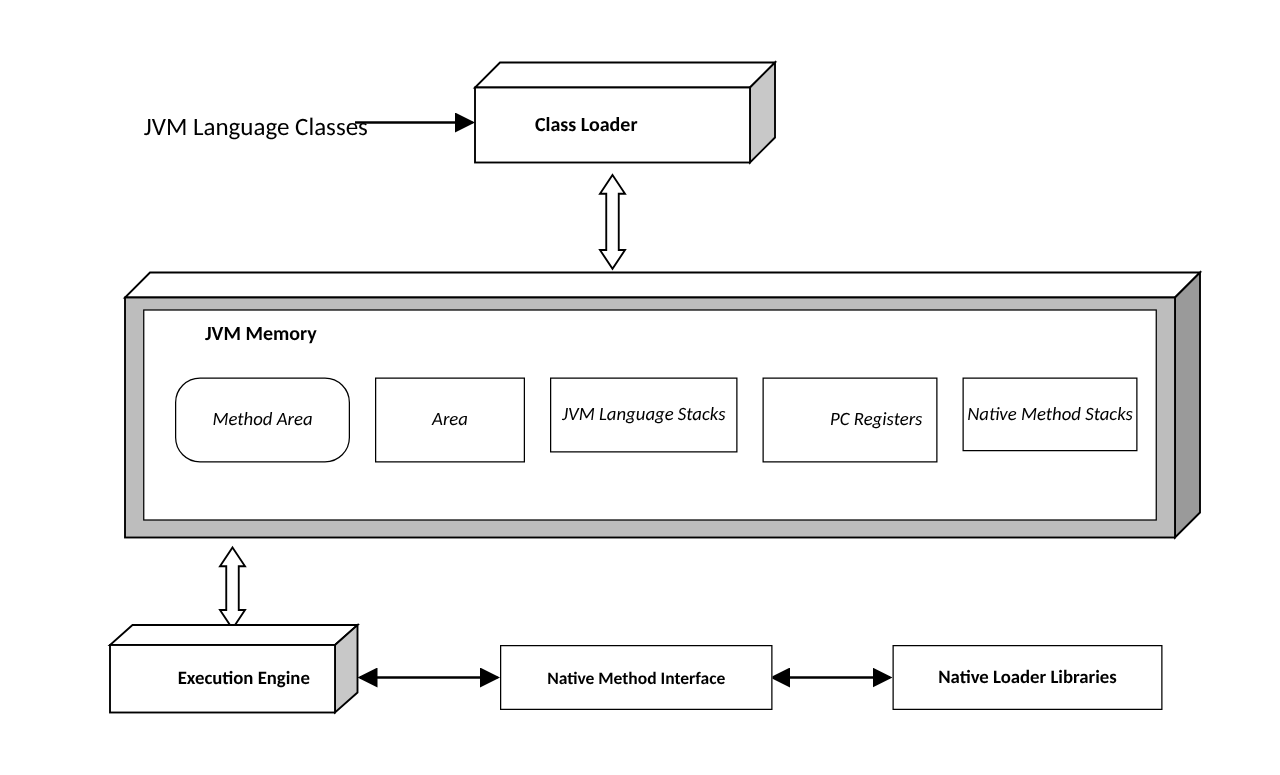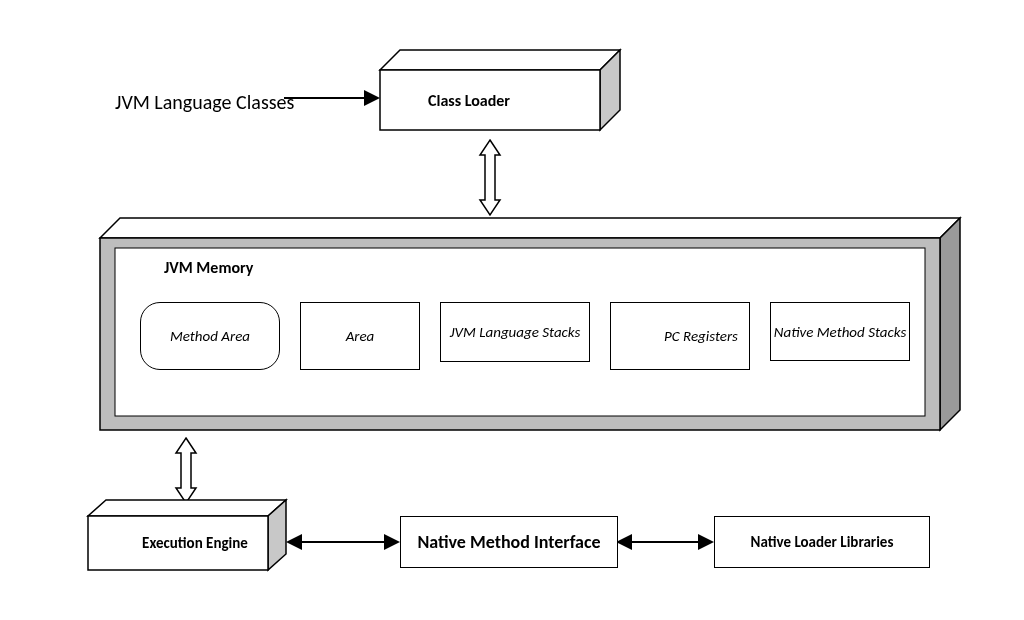--- a/index.html
+++ b/index.html
@@ -103,15 +103,15 @@
   <polygon points="186,438 196,453 191,453 191,488 196,488 186,503 176,488 181,488 181,453 176,453" fill="#fff" stroke="#000" stroke-width="1.5"></polygon>
 </svg>
 
 <svg width="1024" height="620">
   <polygon points="88,516 268,516 286,500 106,500" fill="#fff" stroke="#000" stroke-width="1.5"></polygon>
   <polygon points="268,516 286,500 286,554 268,570" fill="#c8c8c8" stroke="#000" stroke-width="1.5"></polygon>
   <rect x="88" y="516" width="180" height="54" fill="#fff" stroke="#000" stroke-width="1.5"></rect>
 </svg>
 <div class="abs bold" style="left:88px; top:516px; width:214px; height:54px; display:flex; align-items:center; justify-content:center; font-size:15px;">Execution Engine</div>
 
-<div class="abs flat-box bold" style="left:400px; top:516px; width:218px; height:52px; font-size:18px;">Native Method Interface</div>
+<div class="abs flat-box bold" style="left:400px; top:516px; width:218px; height:52px; font-size:14px;">Native Method Interface</div>
 
 <div class="abs flat-box bold" style="left:714px; top:516px; width:216px; height:52px; font-size:15px;">Native Loader Libraries</div>
 
 </body></html>

